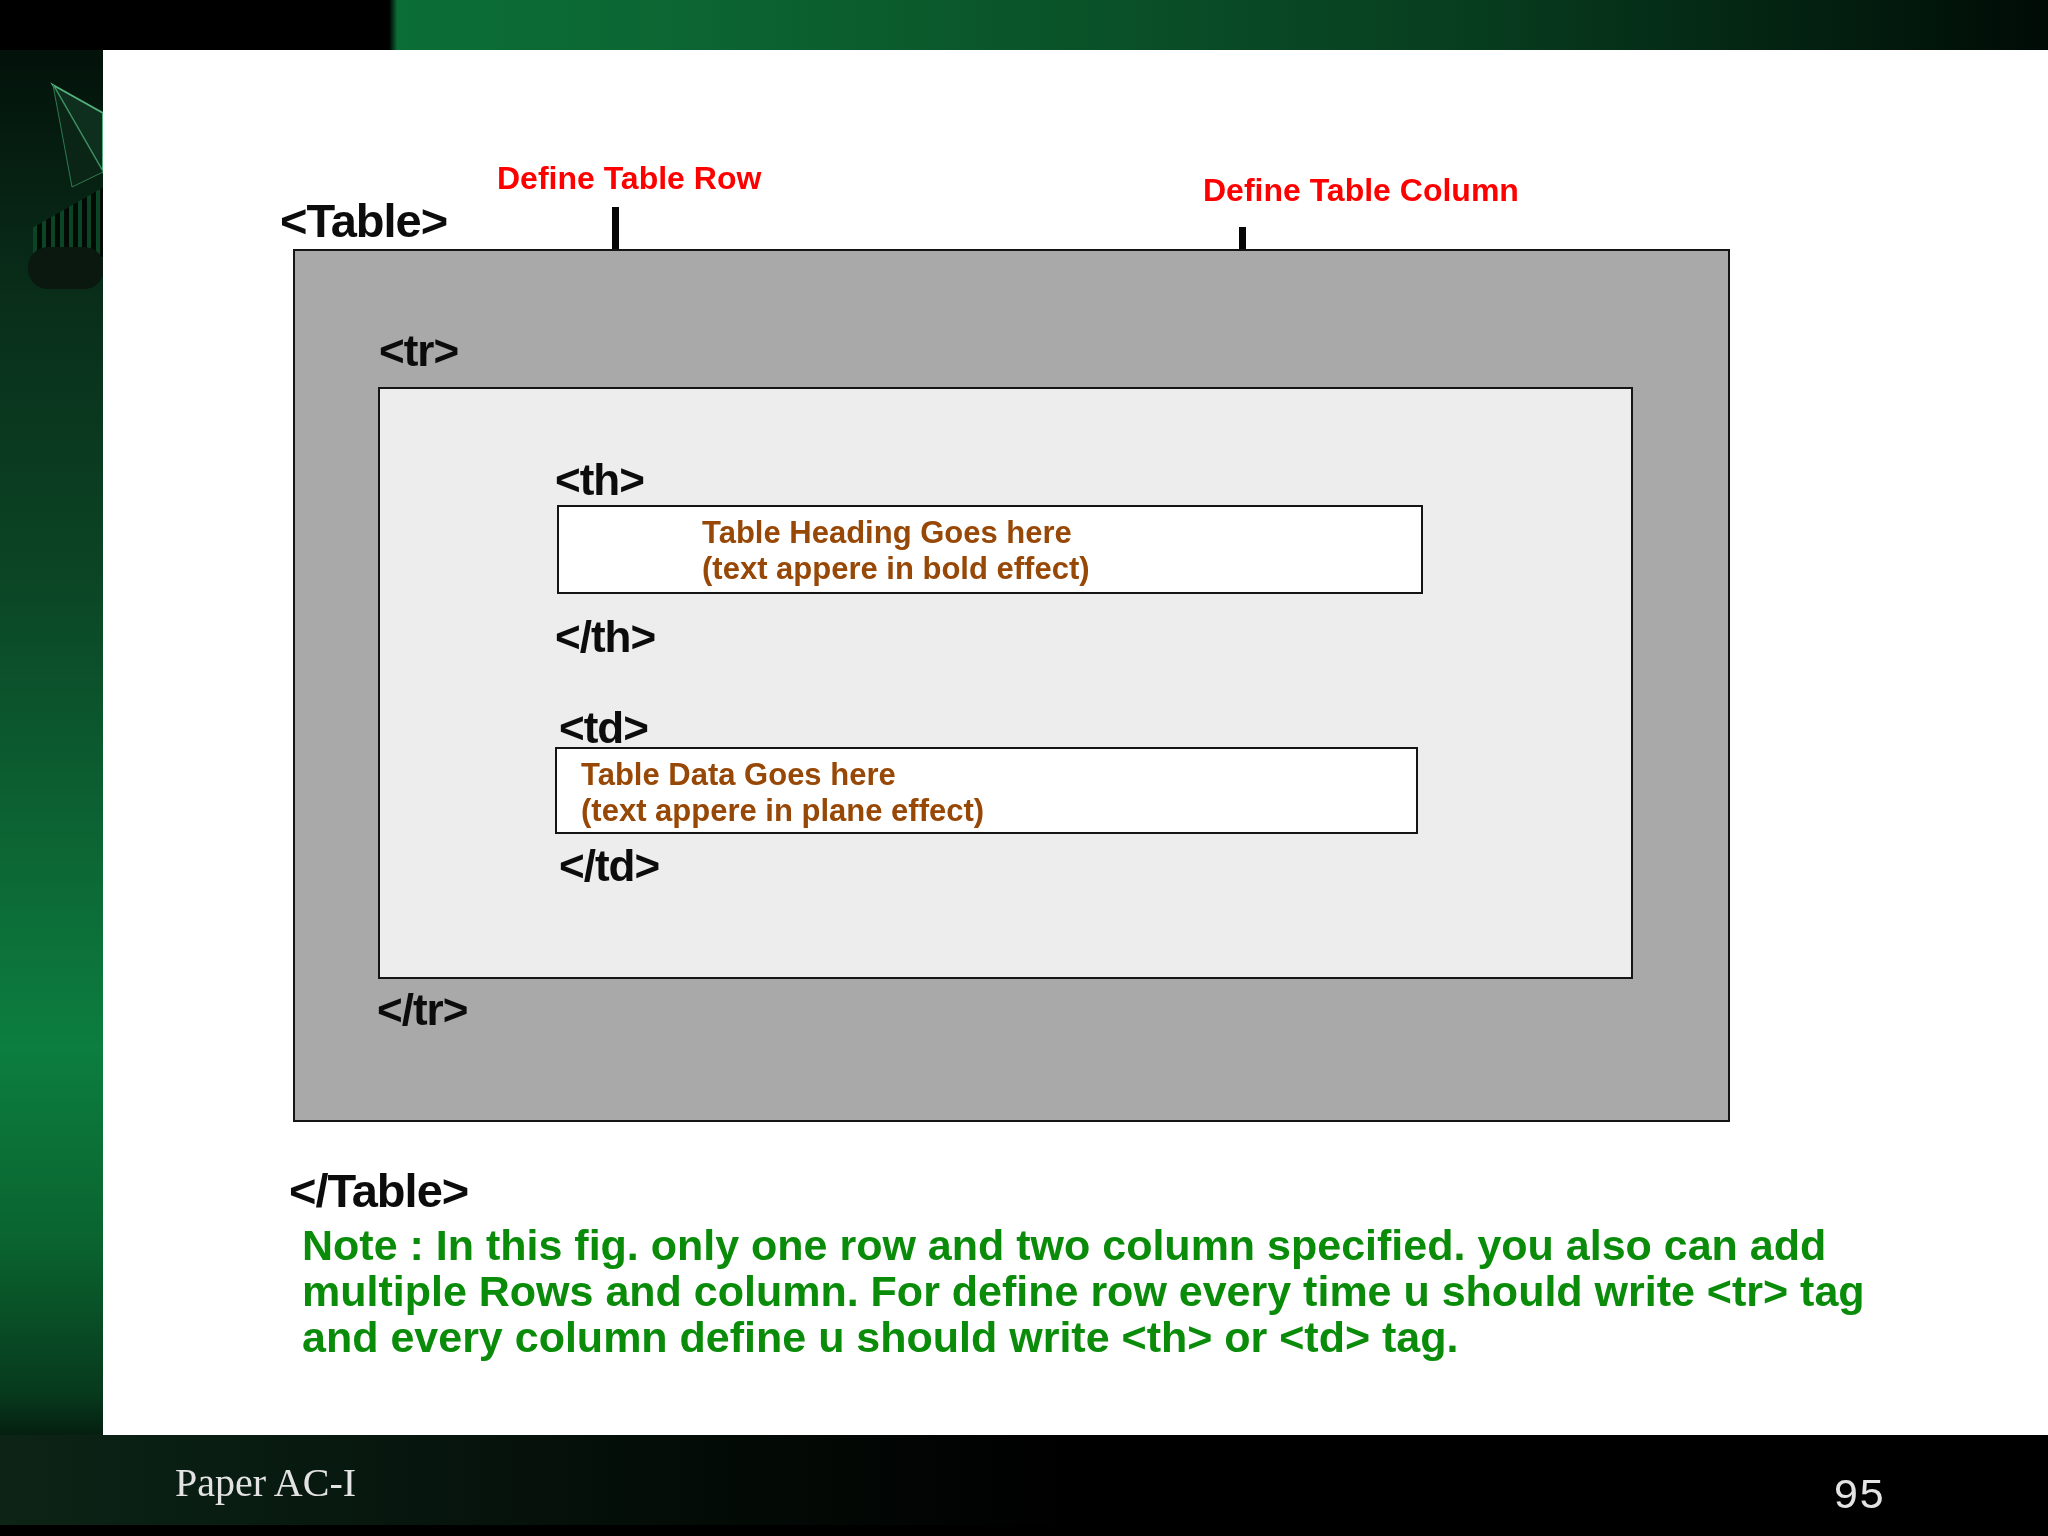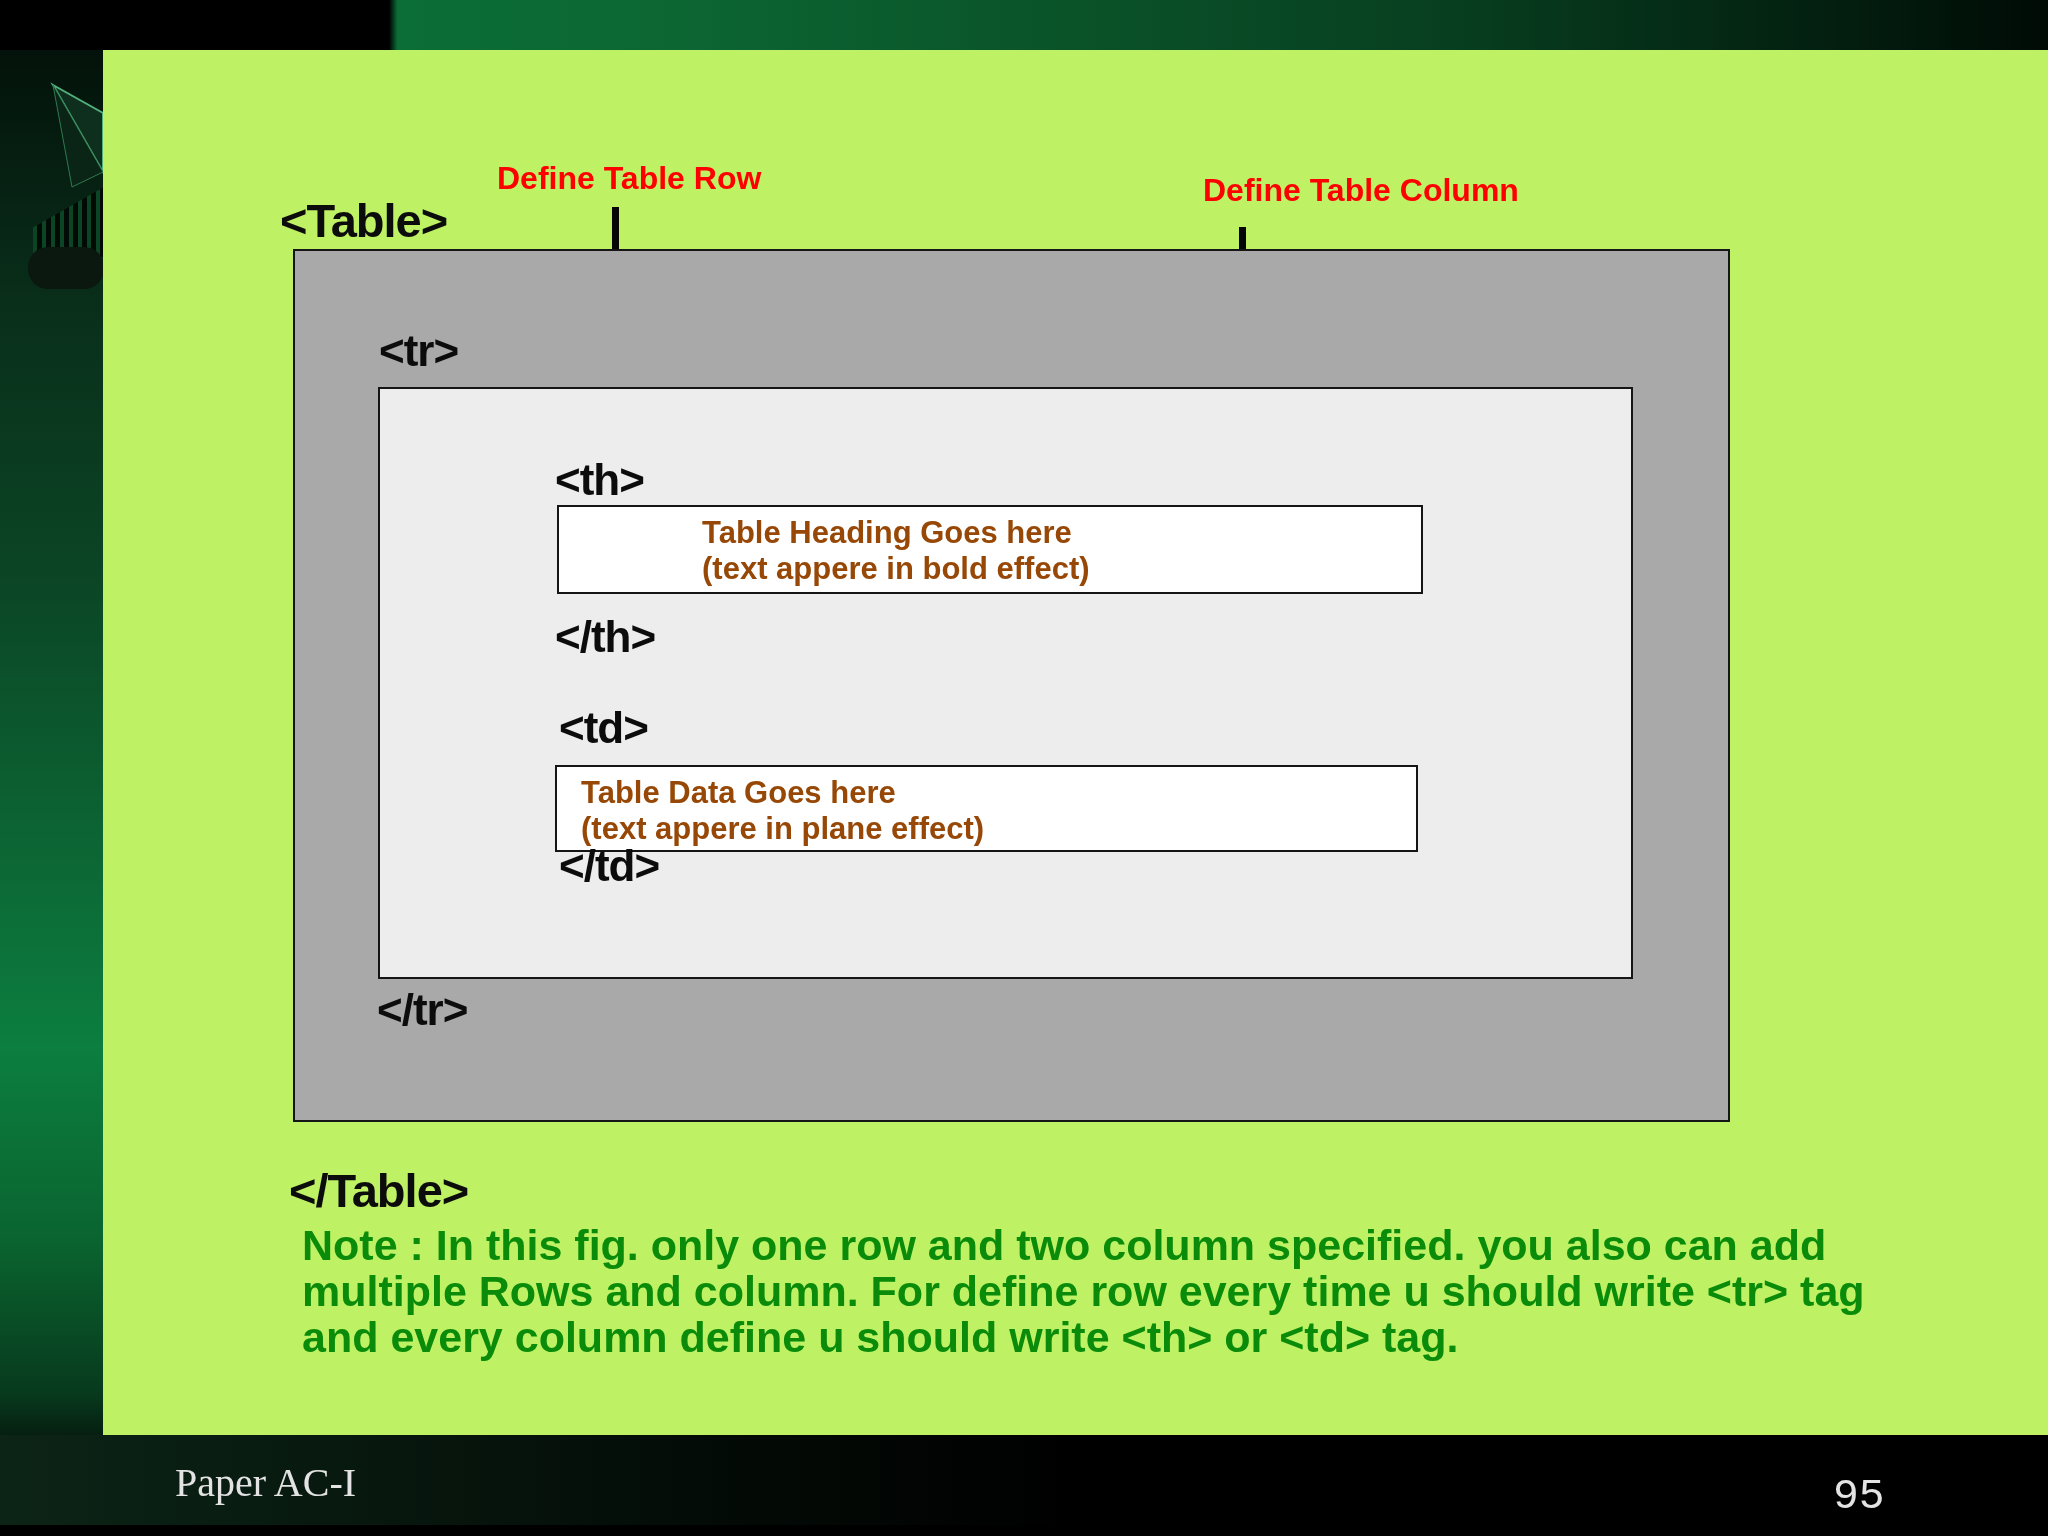--- a/index.html
+++ b/index.html
@@ -42,21 +42,21 @@
     font-family:"Liberation Serif",serif;font-size:40px;color:#e3e3e3;
     white-space:nowrap;
   }
   .footer-page{
     position:absolute;left:1833px;top:37px;
     font-family:Liberation Mono, monospace;font-size:43px;color:#e3e3e3;
   }
   
   .slide{
     position:absolute;left:103px;top:50px;width:1945px;height:1385px;
-    background:#bef264;
+    background:#ffffff;
   }
   .tag{
     position:absolute;font-weight:700;color:#0c0c0c;white-space:nowrap;
     font-size:44px;line-height:1.05;letter-spacing:-1px;
   }
   .tag.big{font-size:47px;}
   .red-label{
     position:absolute;font-weight:700;color:#ff0000;font-size:32px;
     white-space:nowrap;line-height:1.05;
   }
@@ -74,21 +74,21 @@
   .row-box{
     position:absolute;left:275px;top:337px;width:1255px;height:592px;
     background:#ededed;border:2px solid #151515;box-sizing:border-box;
   }
   .cell-box{
     position:absolute;background:#ffffff;border:2px solid #151515;
     box-sizing:border-box;color:#974806;font-weight:700;
     font-size:31px;line-height:36px;padding:8px 0 0 143px;white-space:nowrap;
   }
   .cell-box.th{left:454px;top:455px;width:866px;height:89px;}
-  .cell-box.td{left:452px;top:715px;width:863px;height:87px;padding-left:24px;}
+  .cell-box.td{left:452px;top:697px;width:863px;height:87px;padding-left:24px;}
   .note{
     position:absolute;left:199px;top:1172px;width:1500px;
     color:#0a8c0a;font-weight:700;font-size:43px;line-height:46px;
     white-space:nowrap;
   }
 </style>
 </head>
 <body>
 
 <div class="stage">

